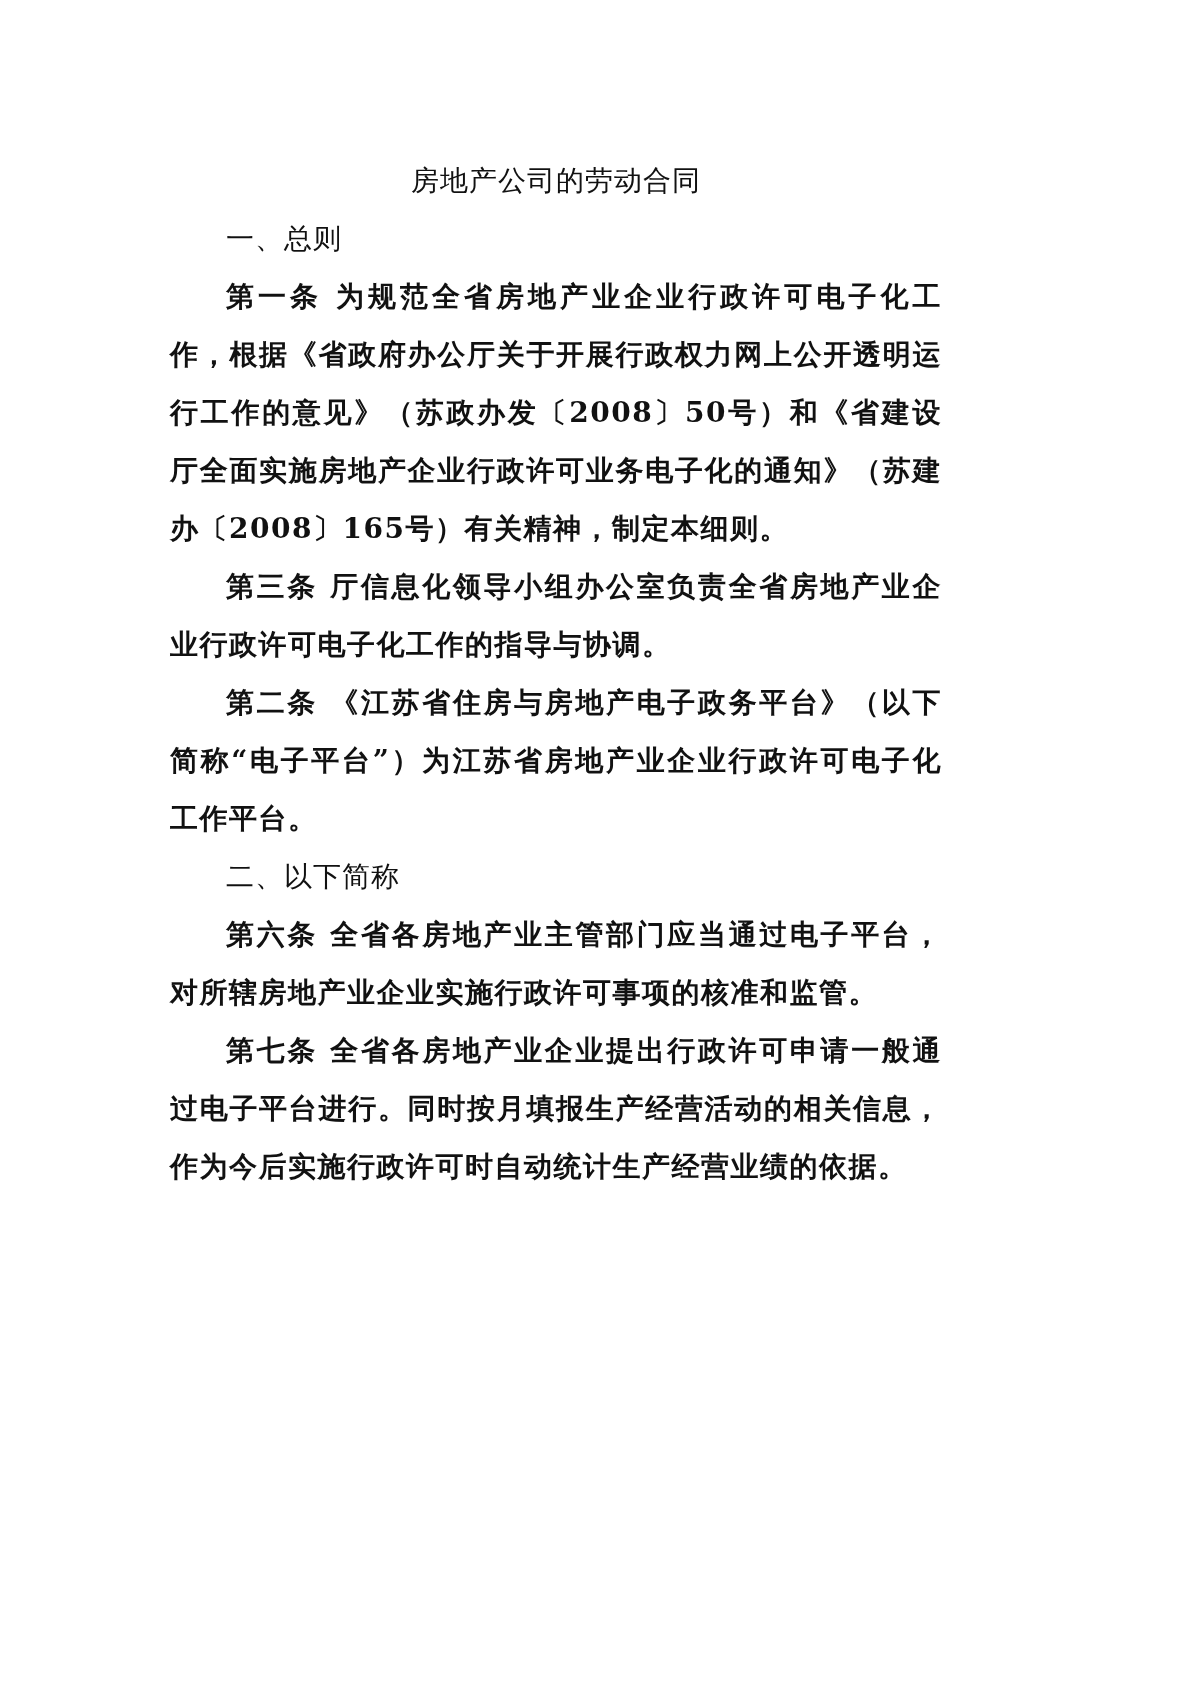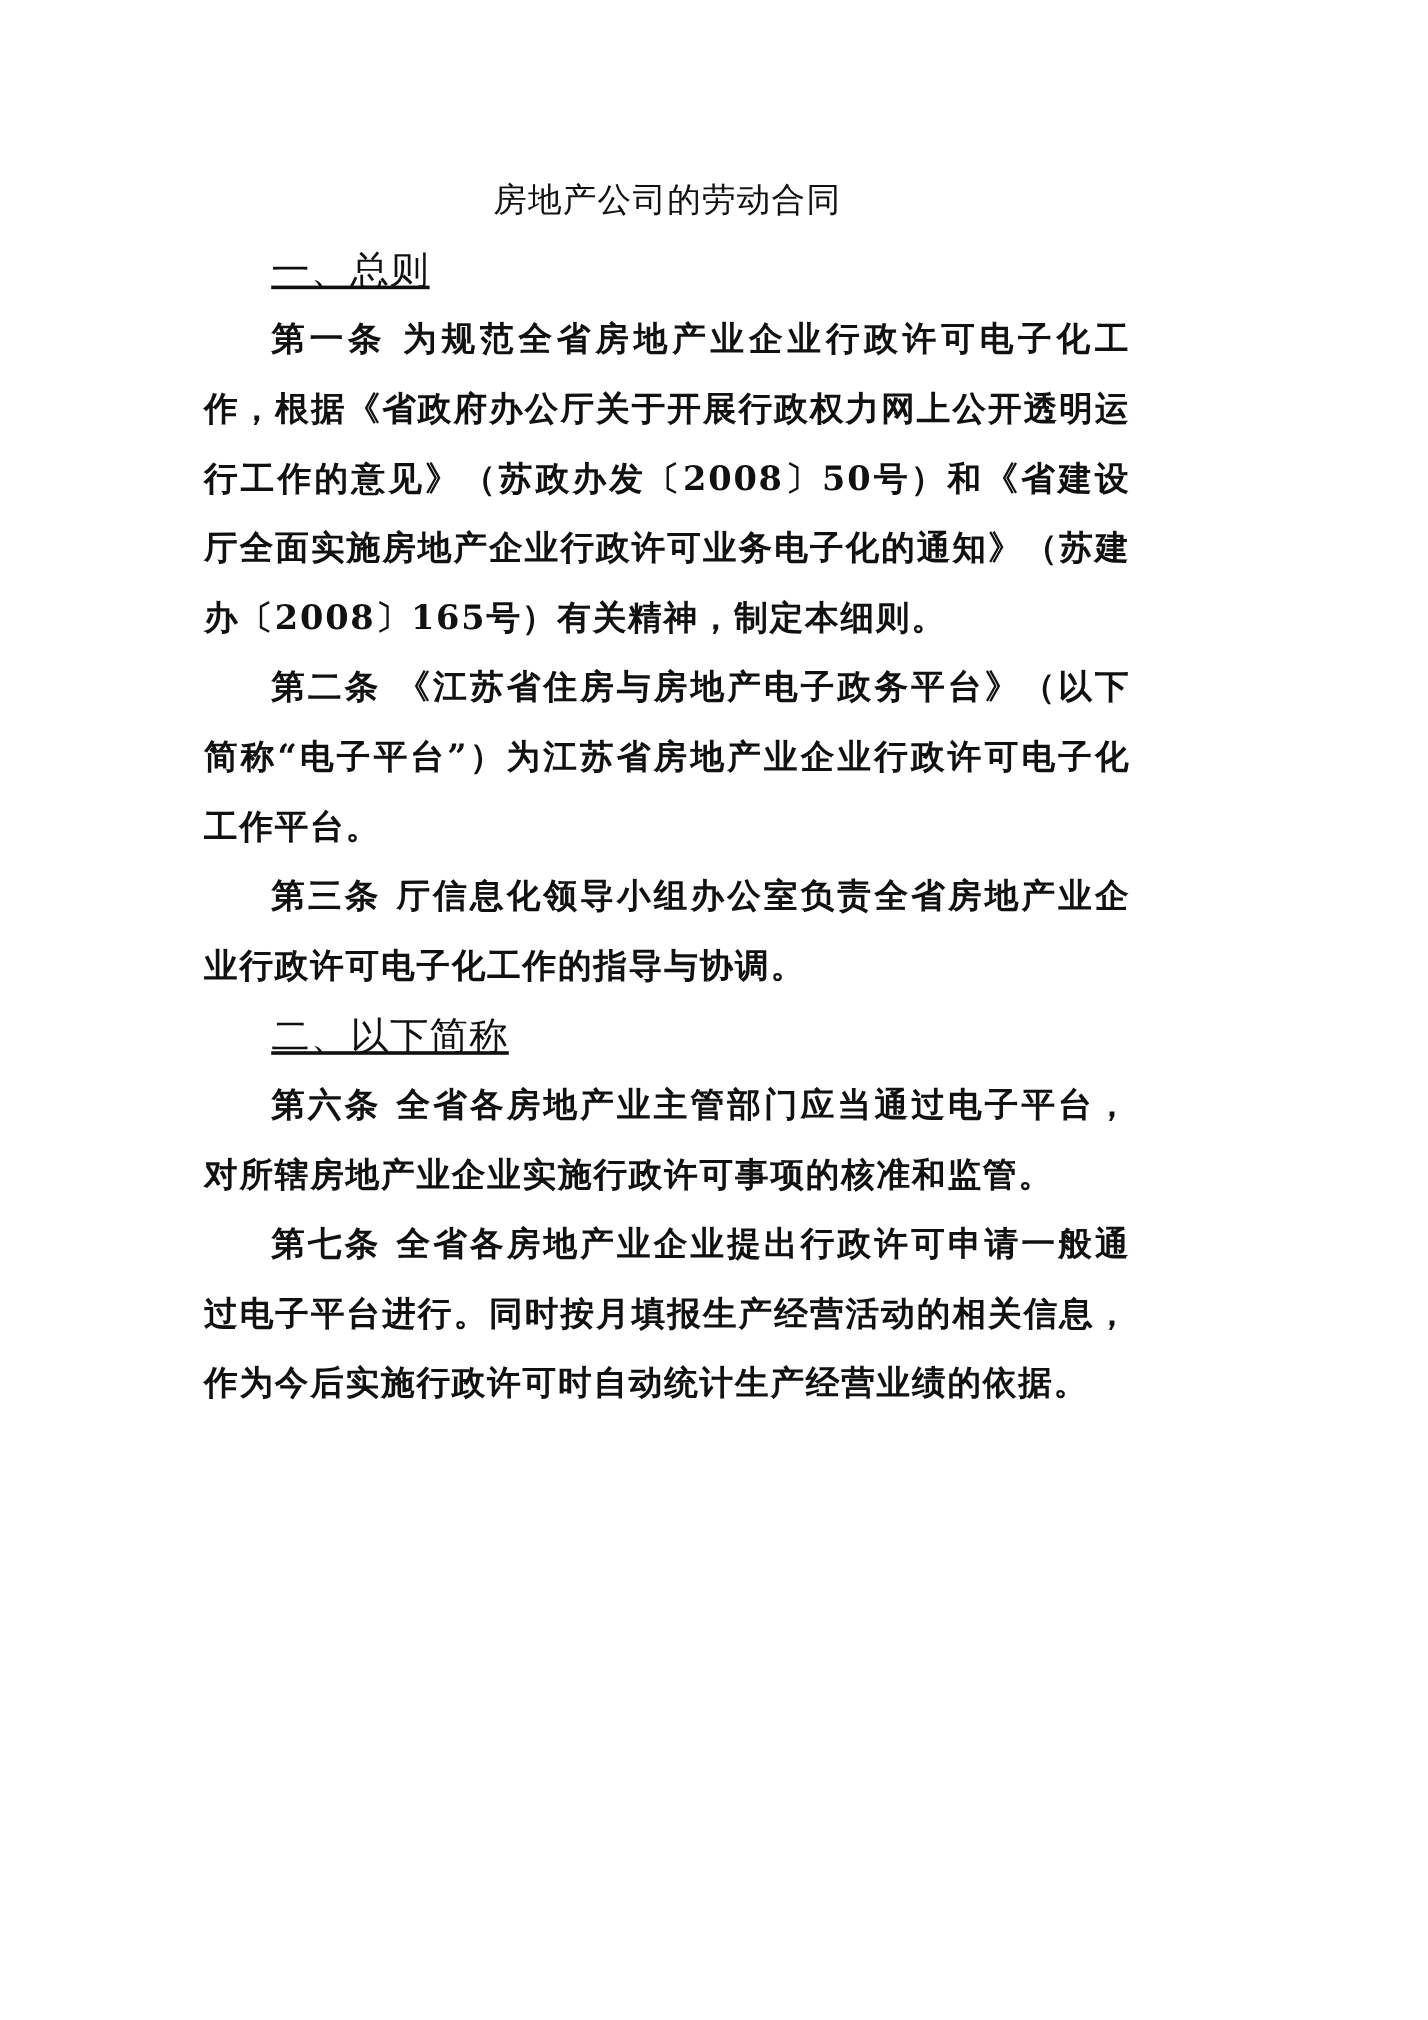--- a/index.html
+++ b/index.html
@@ -11,62 +11,61 @@
       width: 1190px;
       height: 1683px;
       position: relative;
       overflow: hidden;
       font-family: "DejaVu Serif", "Liberation Serif", serif;
       color: #111111;
     }
     .page {
       position: absolute;
       left: 170px;
-      top: 138px;
+      top: 152px;
       width: 772px;
     }
     .title {
       text-align: center;
       font-size: 28px;
       line-height: 58px;
       height: 58px;
       margin: 0 0 0 0;
       letter-spacing: 1px;
       font-weight: normal;
     }
     .heading {
-      font-size: 32px;
+      font-size: 28px;
       line-height: 58px;
       margin: 0;
       text-indent: 56px;
       font-weight: normal;
       letter-spacing: 1px;
-      text-decoration: underline;
     }
     .para {
       font-size: 28px;
       line-height: 58px;
       margin: 0;
       text-indent: 56px;
       text-align: justify;
       letter-spacing: 1.5px;
       font-weight: bold;
     }
   </style>
 </head>
 <body>
 
 <div class="page">
   <h1 class="title">房地产公司的劳动合同</h1>
 
   <div>
     <h2 class="heading">一、总则</h2>
     <p class="para">第一条 为规范全省房地产业企业行政许可电子化工作，根据《省政府办公厅关于开展行政权力网上公开透明运行工作的意见》（苏政办发〔2008〕50号）和《省建设厅全面实施房地产企业行政许可业务电子化的通知》（苏建办〔2008〕165号）有关精神，制定本细则。</p>
+    <p class="para">第三条 厅信息化领导小组办公室负责全省房地产业企业行政许可电子化工作的指导与协调。</p>
     <p class="para">第二条 《江苏省住房与房地产电子政务平台》（以下简称“电子平台”）为江苏省房地产业企业行政许可电子化工作平台。</p>
-    <p class="para">第三条 厅信息化领导小组办公室负责全省房地产业企业行政许可电子化工作的指导与协调。</p>
   </div>
 
   <div>
     <h2 class="heading">二、以下简称</h2>
     <p class="para">第六条 全省各房地产业主管部门应当通过电子平台，对所辖房地产业企业实施行政许可事项的核准和监管。</p>
     <p class="para">第七条 全省各房地产业企业提出行政许可申请一般通过电子平台进行。同时按月填报生产经营活动的相关信息，作为今后实施行政许可时自动统计生产经营业绩的依据。</p>
   </div>
 </div>
 
 </body></html>

